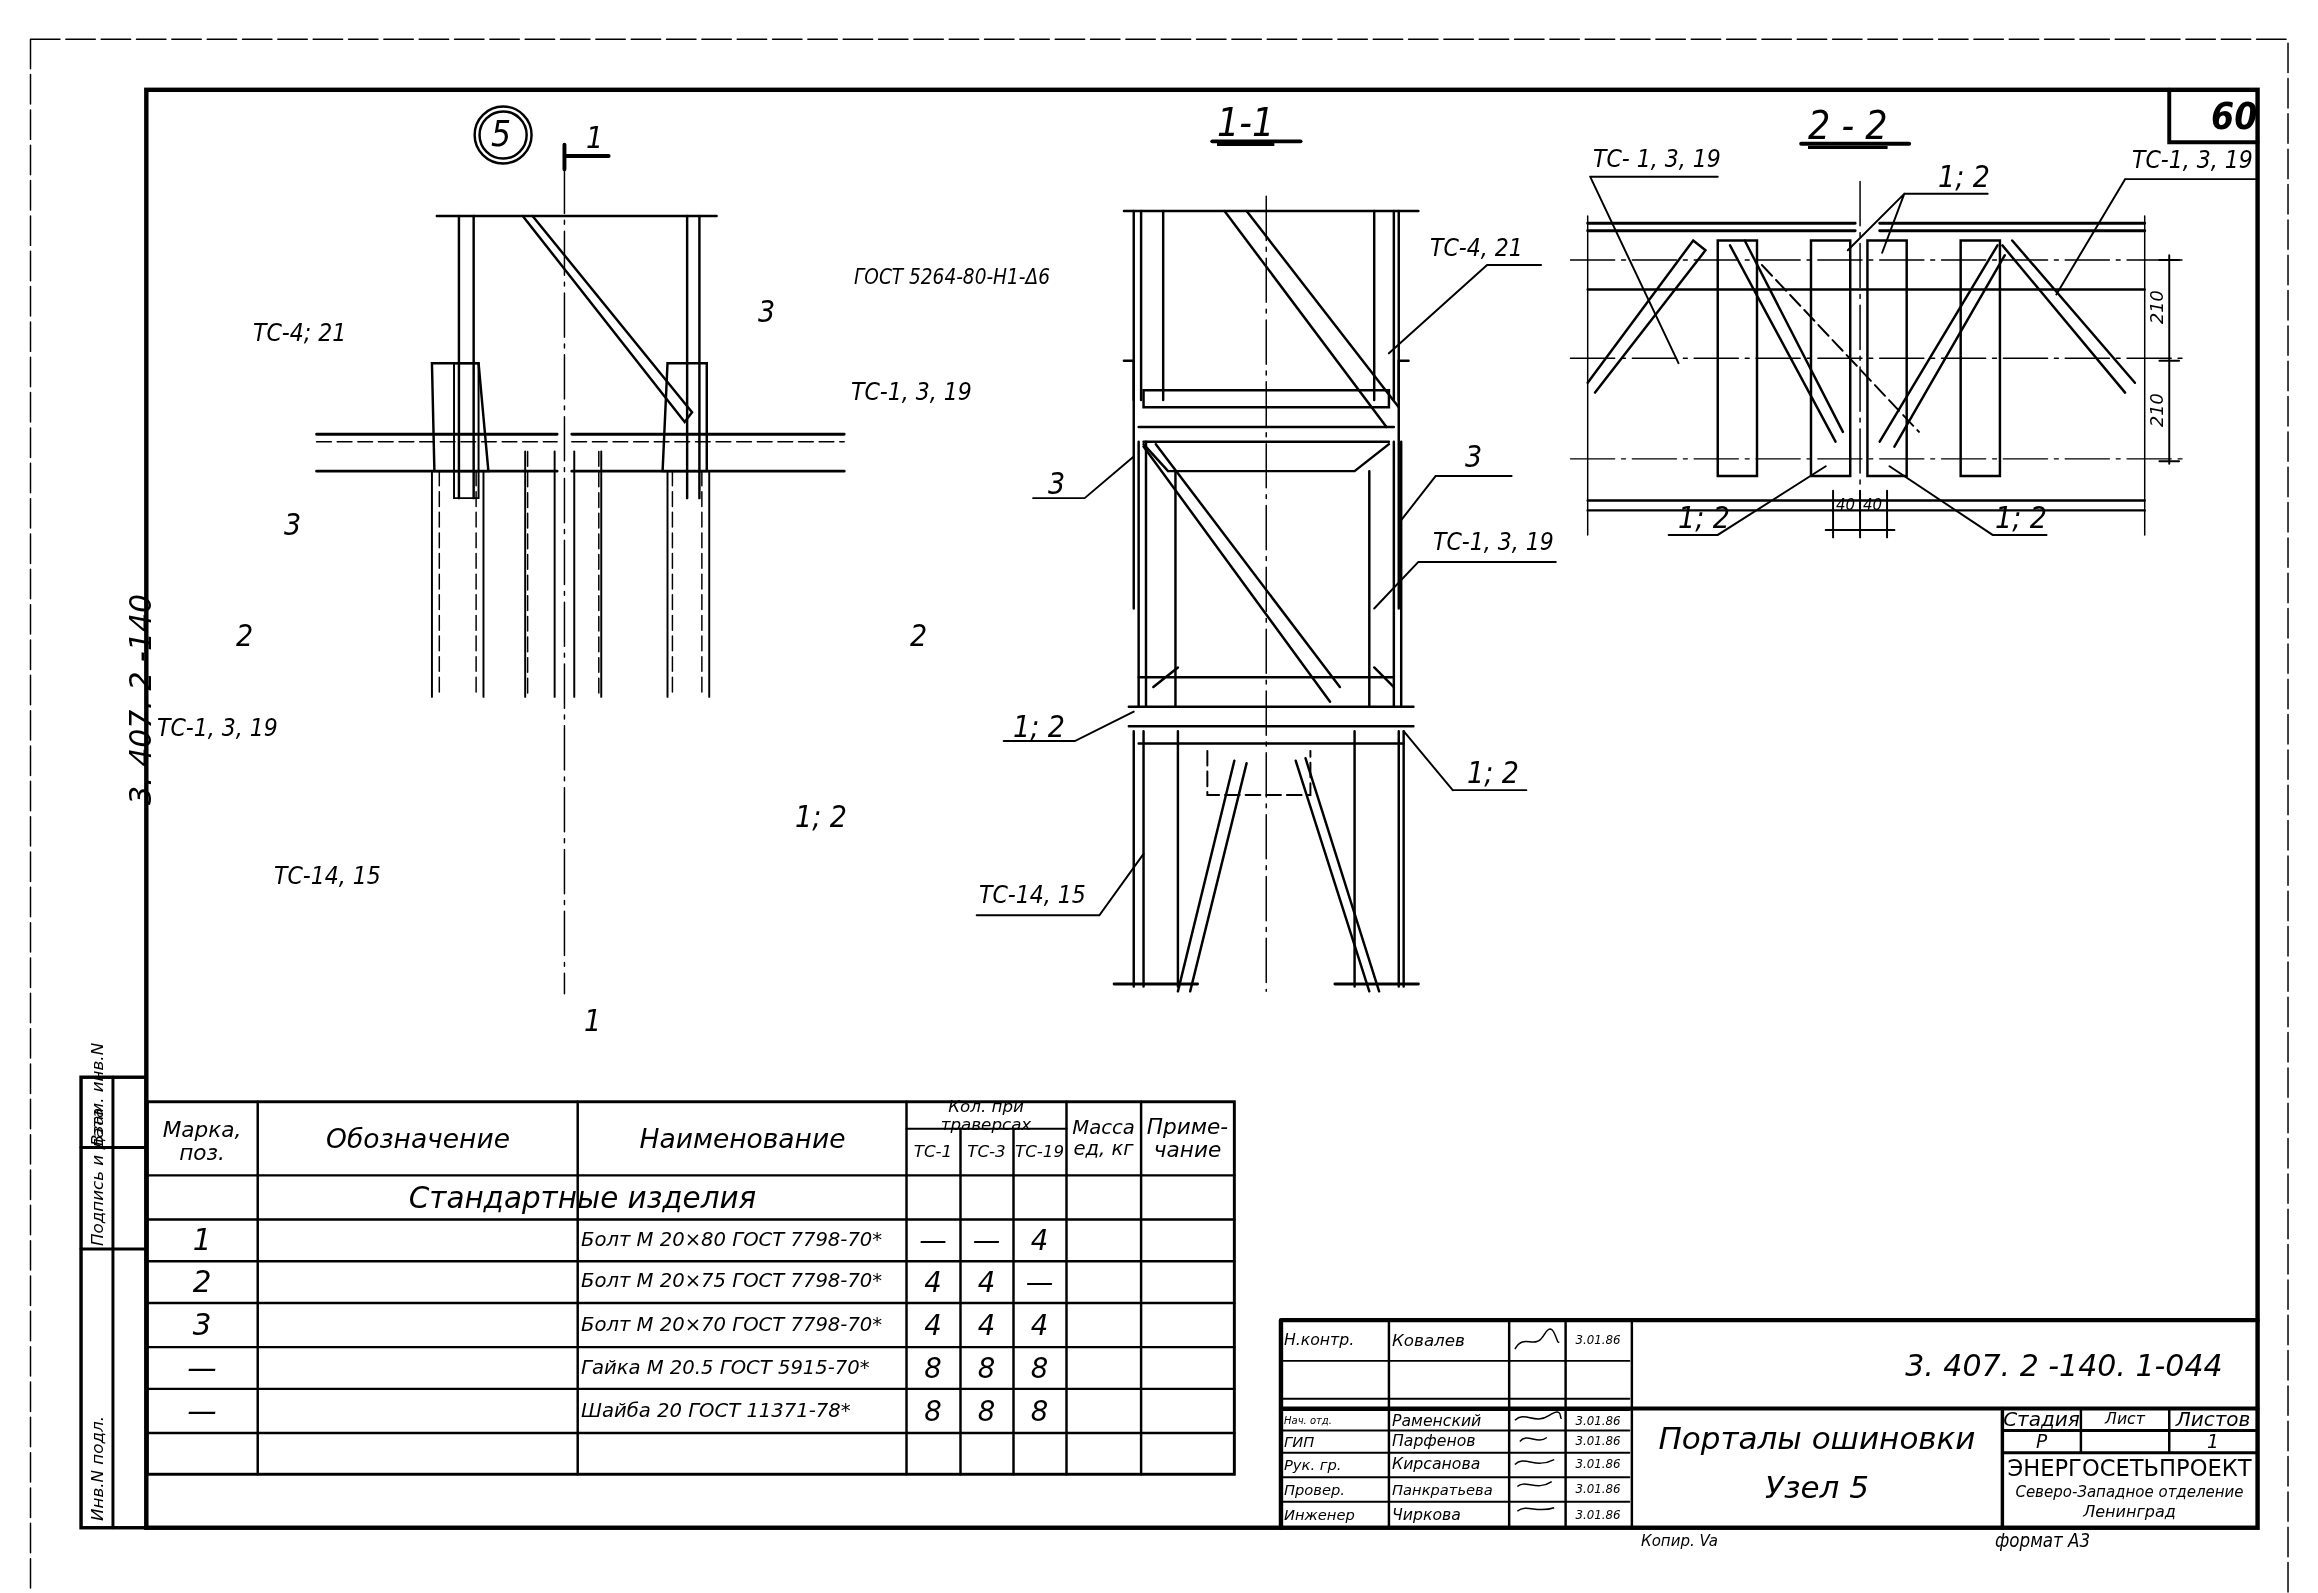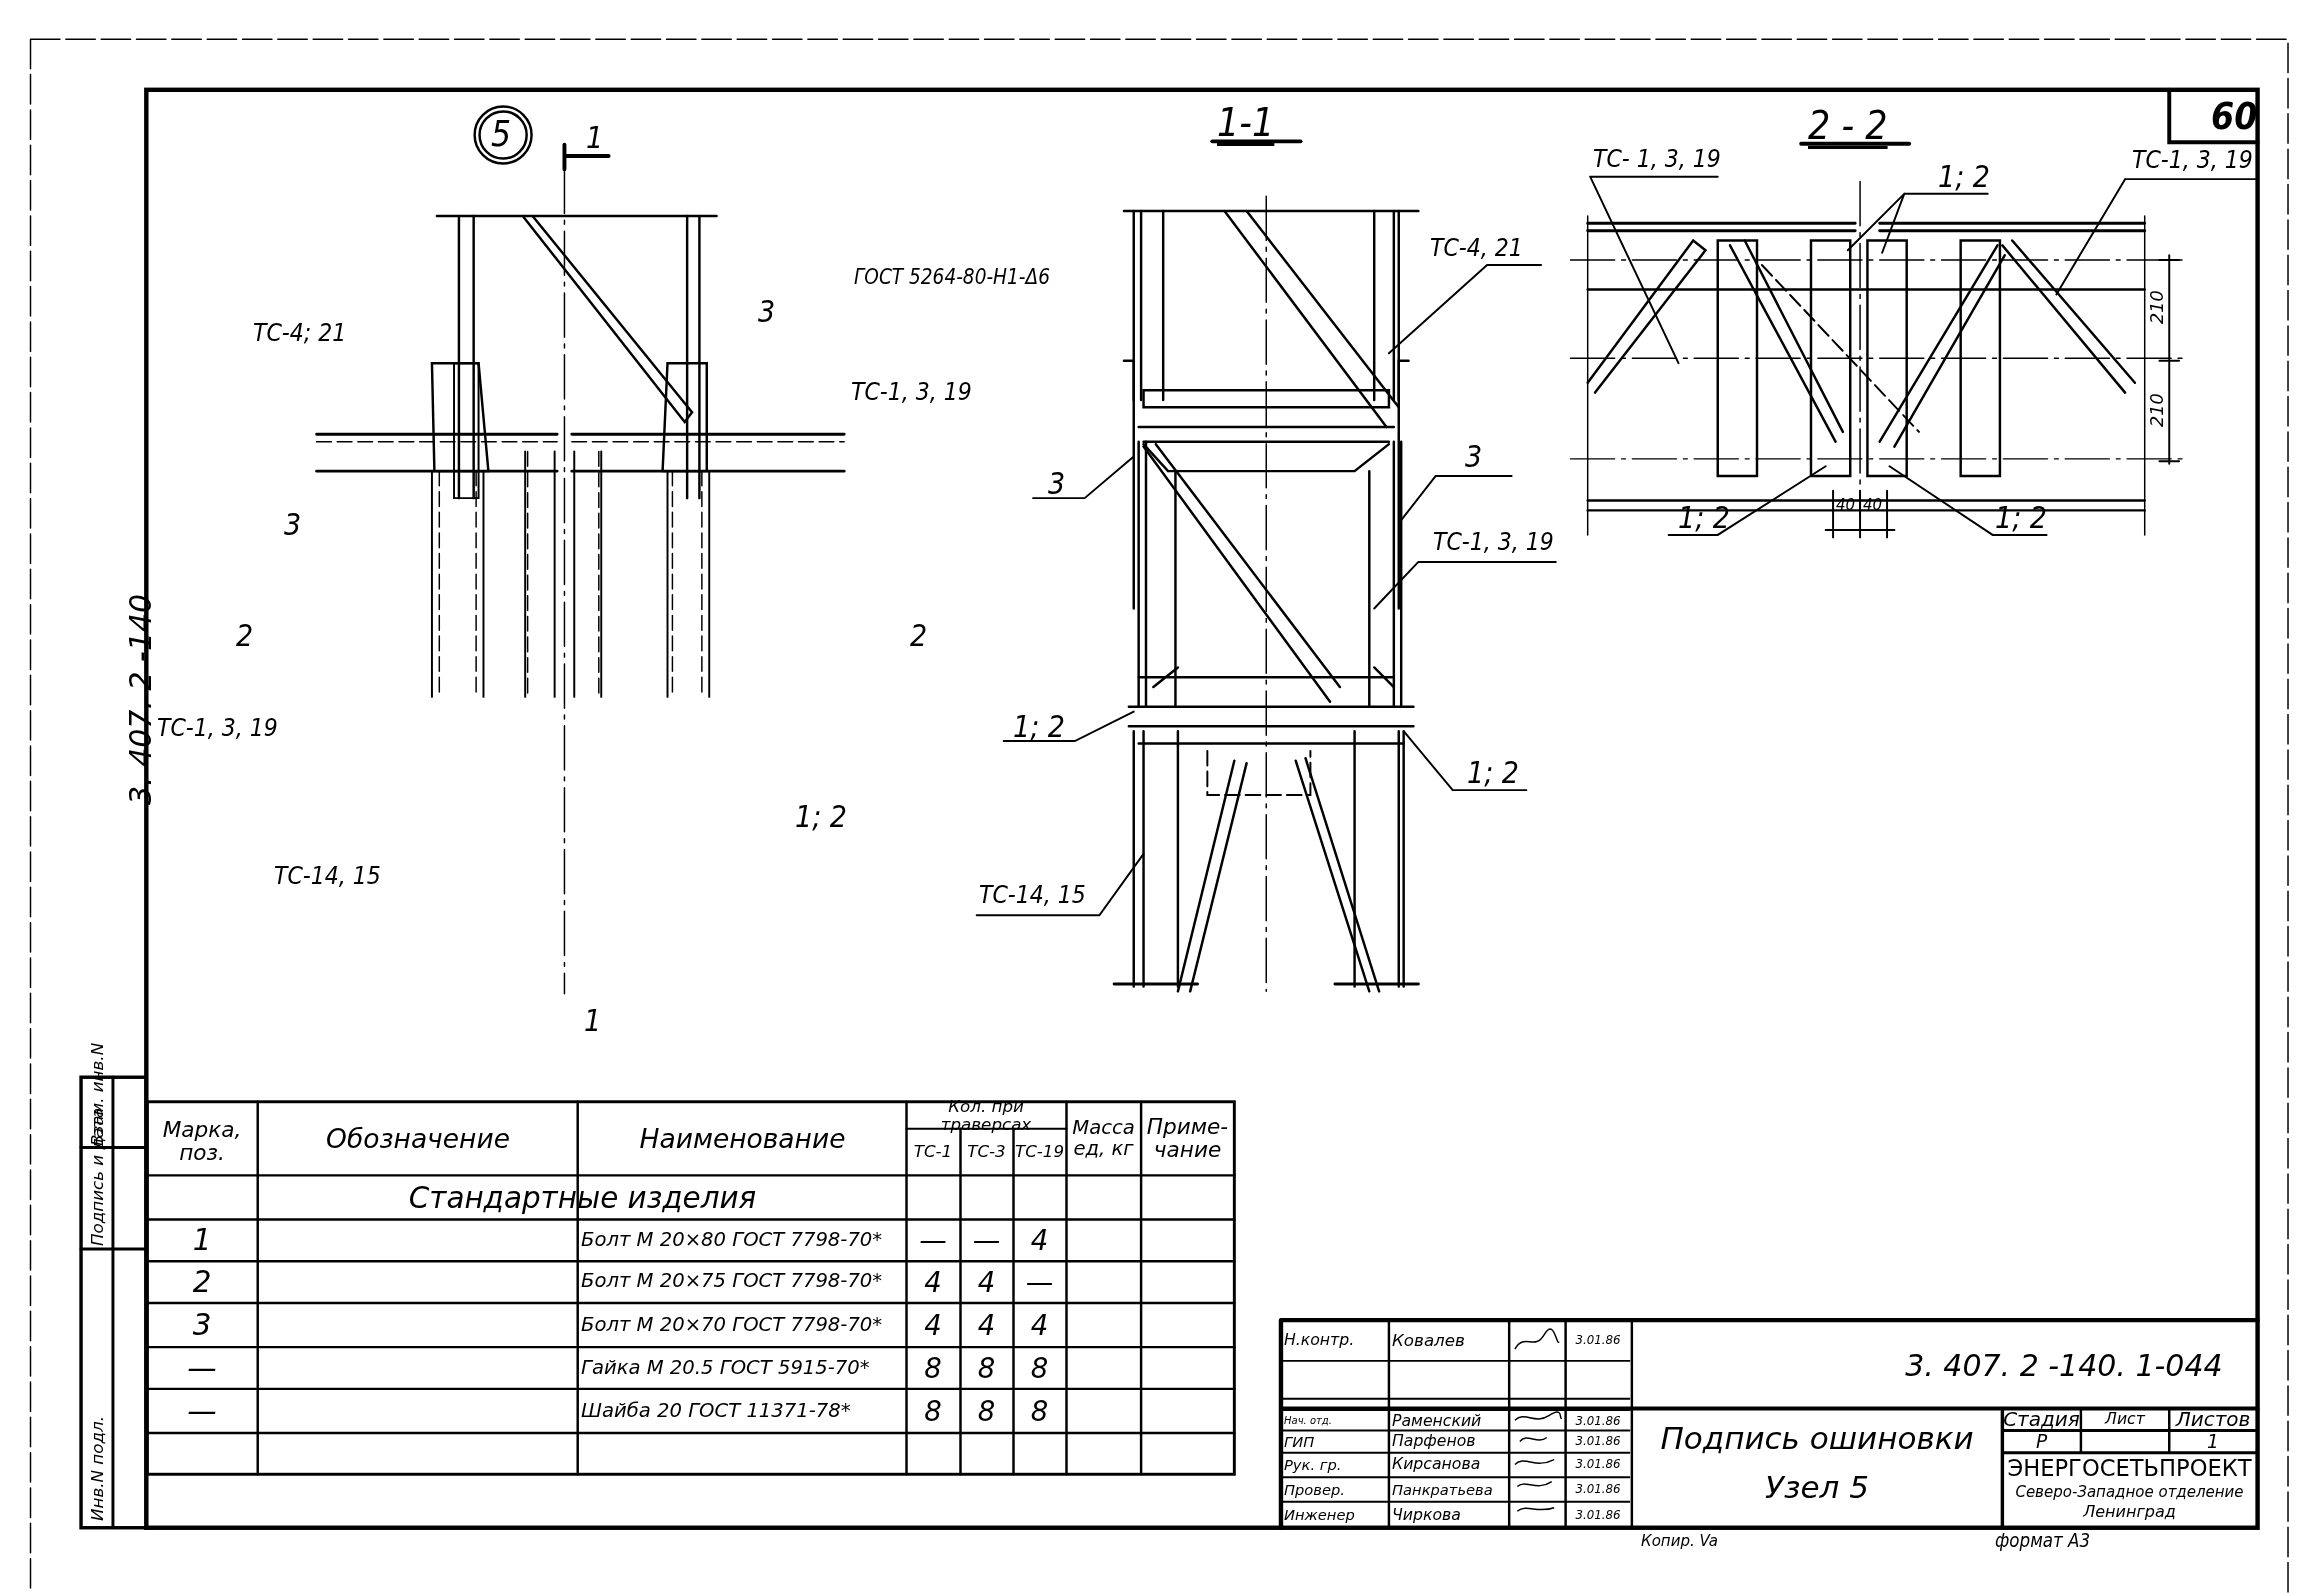--- a/index.html
+++ b/index.html
@@ -289,21 +289,21 @@
     <g fill="none" stroke="#000" stroke-width="3">
       <path d="M10 55 C 30 20, 50 60, 70 25 S 95 50, 100 40"></path>
       <path d="M10 200 C 30 180, 50 210, 80 190 S 100 200, 105 195"></path>
       <path d="M20 243 C 35 225, 55 250, 75 235"></path>
       <path d="M10 290 C 30 270, 50 300, 90 280"></path>
       <path d="M15 335 C 30 320, 55 345, 85 325"></path>
       <path d="M15 385 C 35 370, 55 390, 90 378"></path>
     </g>
   </svg>
 
-  <div class="cell" style="left:1633px;top:1411px;width:368px;height:54px;font-size:31px;">Подпись ошиновки</div>
+  <div class="cell" style="left:1633px;top:1411px;width:368px;height:54px;font-size:31px;">Порталы ошиновки</div>
   <div class="cell" style="left:1633px;top:1460px;width:368px;height:54px;font-size:31px;">Узел 5</div>
 
   <div class="cell" style="left:2003px;top:1409px;width:77px;height:20.6px;font-size:20px;">Стадия</div>
   <div class="cell" style="left:2082px;top:1409px;width:86px;height:20.6px;font-size:15.7px;">Лист</div>
   <div class="cell" style="left:2170px;top:1409px;width:86px;height:20.6px;font-size:20px;">Листов</div>
   <div class="cell" style="left:2003px;top:1431px;width:77px;height:20.6px;font-size:18.6px;">Р</div>
   <div class="cell" style="left:2082px;top:1431px;width:86px;height:20.6px;font-size:18.6px;"></div>
   <div class="cell" style="left:2170px;top:1431px;width:86px;height:20.6px;font-size:18.6px;">1</div>
 
   <div class="cell" style="left:2003px;top:1455px;width:253px;height:28.5px;font-size:22.6px;font-style:normal;">ЭНЕРГОСЕТЬПРОЕКТ</div>

